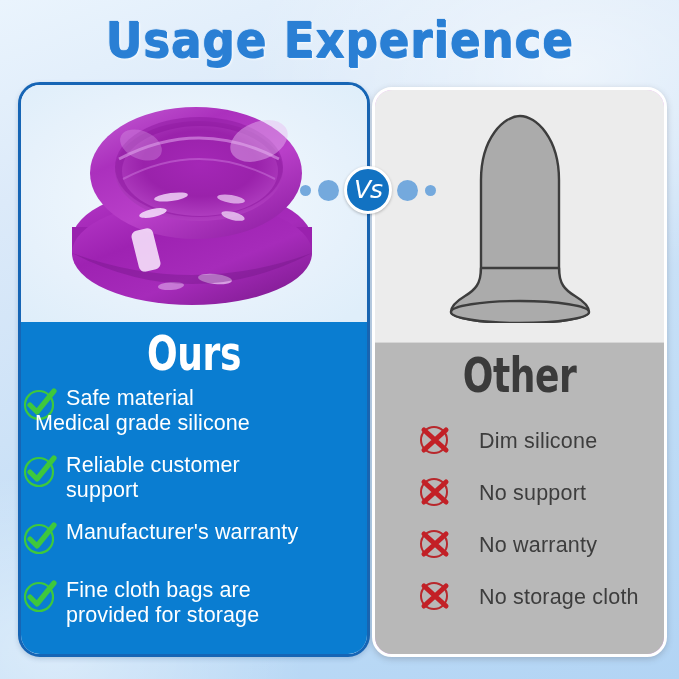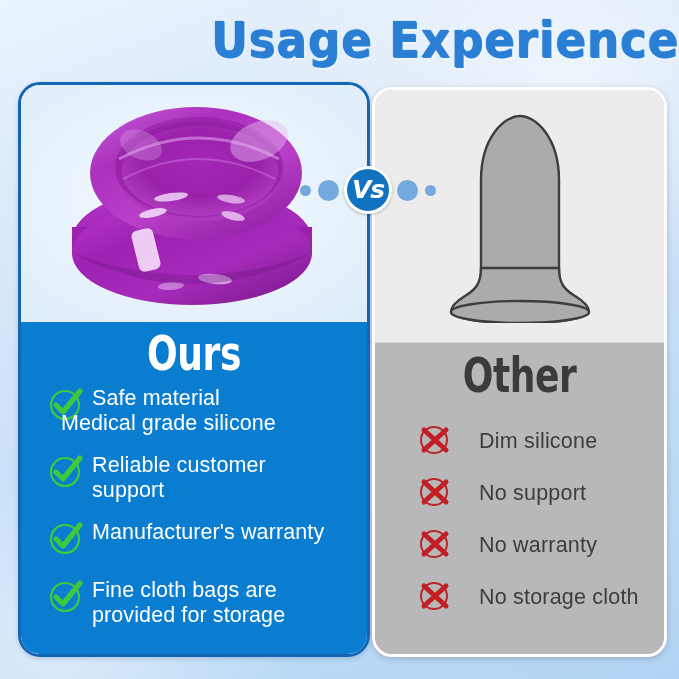--- a/index.html
+++ b/index.html
@@ -21,21 +21,21 @@
   }
 
   
   .header {
     position: absolute;
     top: 0; left: 0;
     width: 679px;
     height: 78px;
     display: flex;
     align-items: center;
-    justify-content: flex-end;
+    justify-content: center;
   }
   .page-title {
     font-family: "DejaVu Sans", sans-serif;
     font-size: 45px;
     font-weight: bold;
     letter-spacing: 1px;
     color: #2a7fd4;
     text-shadow:
       0 0 1px #2a7fd4,
       1px 1px 0 #2f86da,
@@ -87,21 +87,20 @@
     text-align: center;
     line-height: 46px;
     letter-spacing: -0.5px;
     transform: scale(0.88, 1.18);
     margin-top: 4px;
   }
 
   .ours-list {
     list-style: none;
     margin-top: 9px;
-    padding-left: 26px;
   }
   .ours-list li {
     display: flex;
     align-items: flex-start;
     margin-bottom: 16px;
     min-height: 42px;
   }
   .ours-list li .bullet-icon { flex: 0 0 auto; margin-right: 9px; margin-top: 1px; }
   .ours-text {
     color: #ffffff;
@@ -190,21 +189,21 @@
     display: flex;
     align-items: center;
     justify-content: center;
     flex: 0 0 auto;
     margin: 0 5px;
     box-shadow: 0 1px 3px rgba(0,0,0,0.25);
   }
   .vs-badge span {
     font-family: "DejaVu Sans", sans-serif;
     font-size: 25px;
-    font-weight: bold;
+    font-weight: normal;
     font-style: italic;
     color: #ffffff;
     line-height: 1;
     letter-spacing: -1px;
     transform: translateY(-1px);
   }
 
   
   .cup-purple {
     position: absolute;

